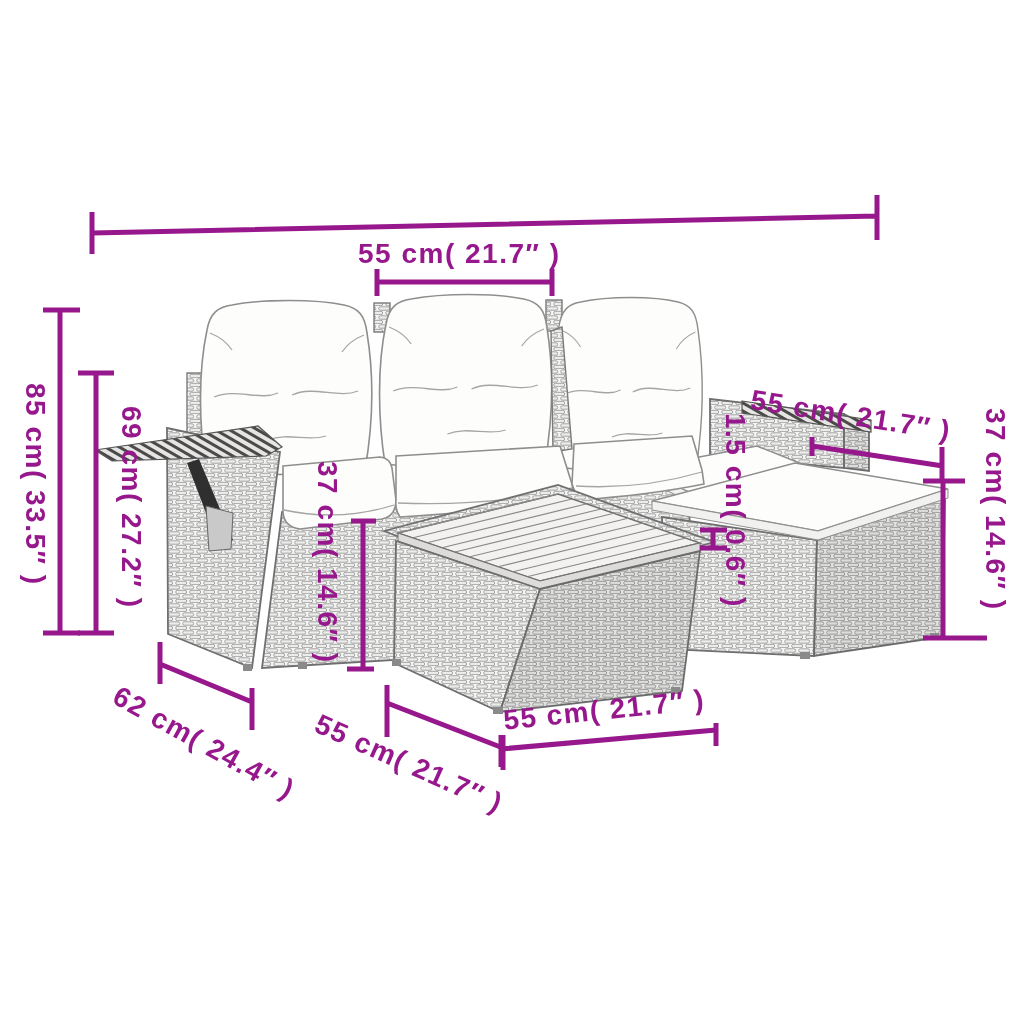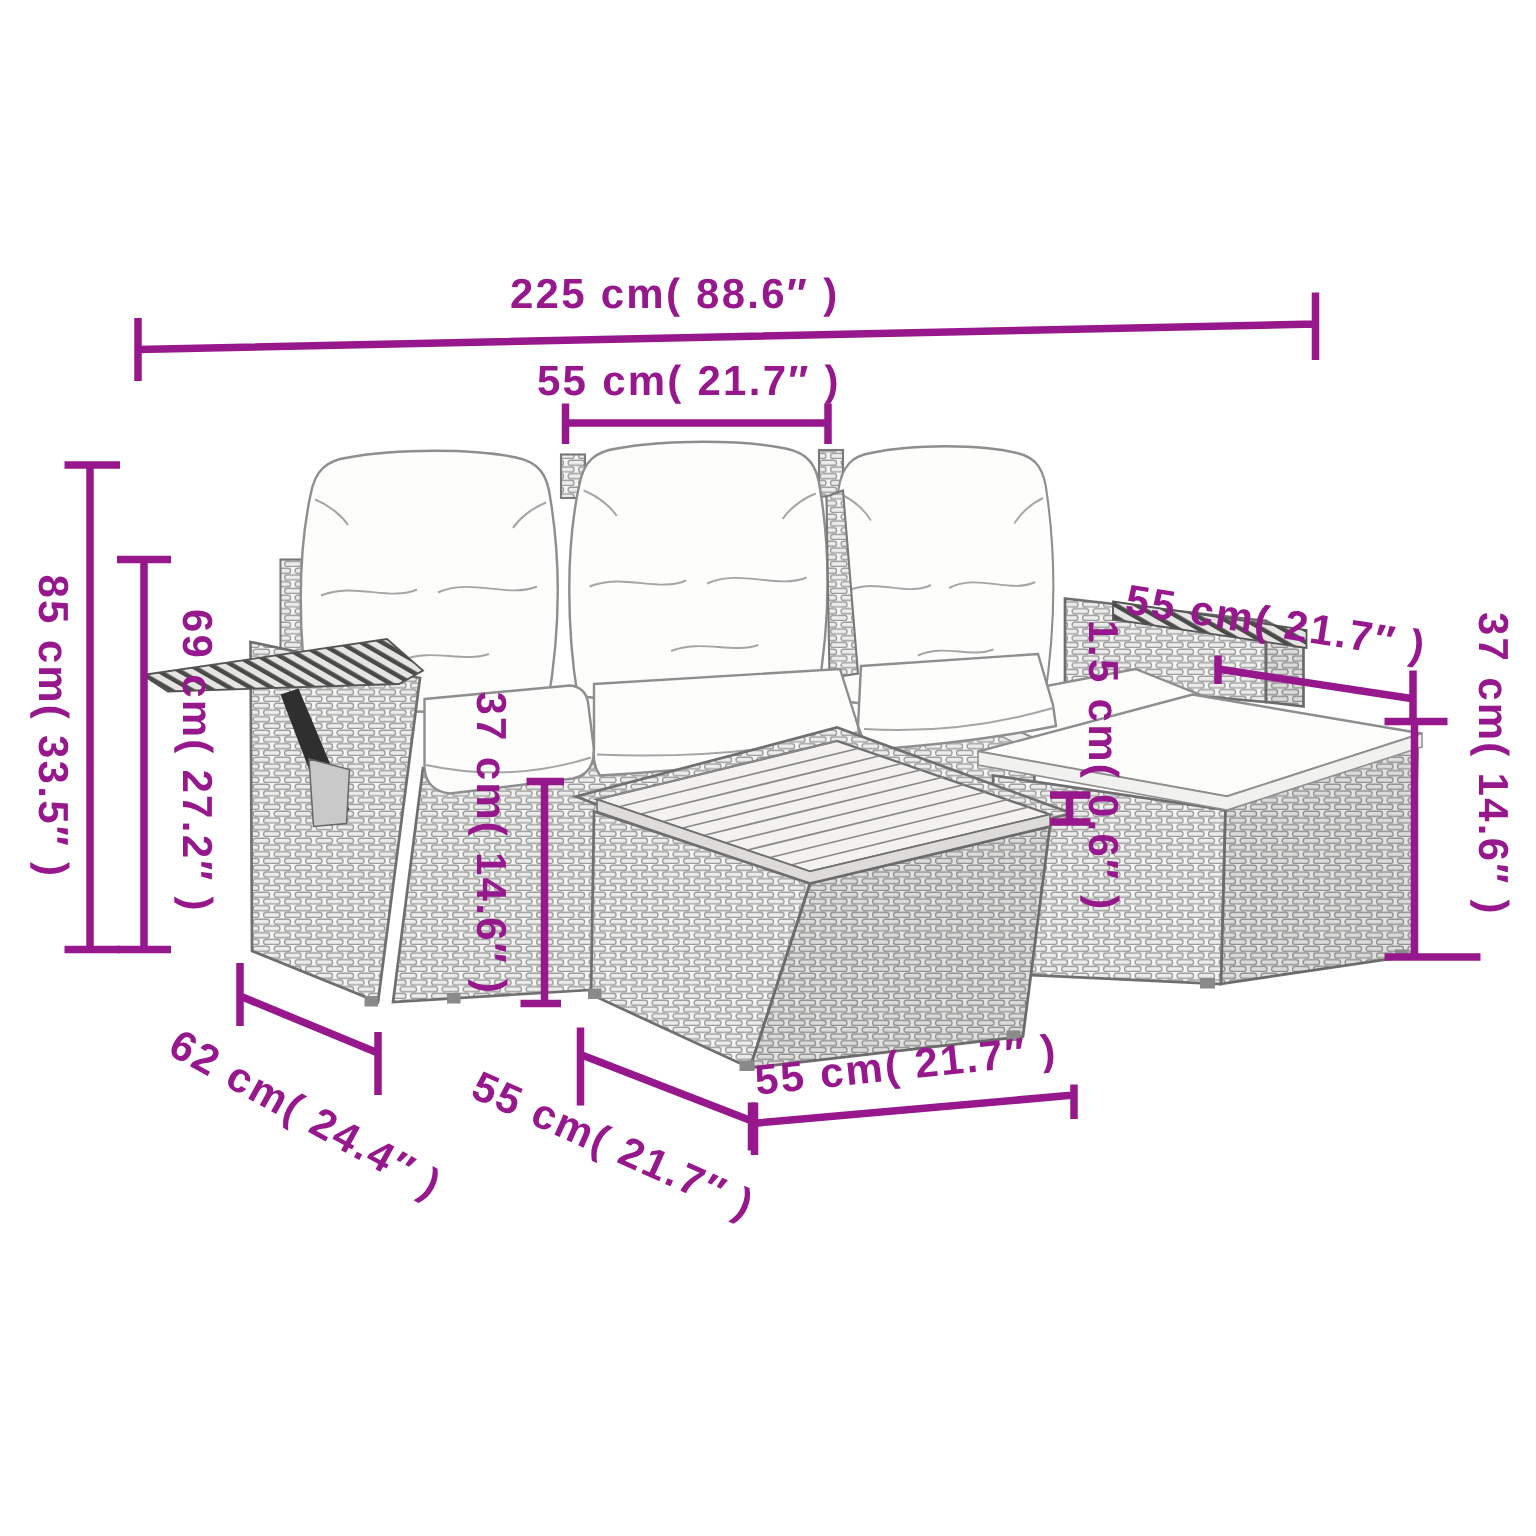--- a/index.html
+++ b/index.html
@@ -138,21 +138,20 @@
       <path class="dim-stroke" d="M363,521 L363,669 M351,521 L376,521 M347,669 L374,669"></path>
       <path class="dim-stroke" d="M812,446 L943,466 M812,437 L812,456 M942,447 L942,481"></path>
       <path class="dim-stroke" d="M713,530 L713,548 M700,530 L727,530 M700,548 L727,548"></path>
       <path class="dim-stroke" d="M943,481 L943,637 M923,481 L965,481 M923,638 L987,638"></path>
       <path class="dim-stroke" d="M160,664 L252,702 M160,642 L160,684 M252,688 L252,730"></path>
       <path class="dim-stroke" d="M387,703 L503,748 M387,685 L387,737 M503,735 L503,770"></path>
       <path class="dim-stroke" d="M501,749 L716,730 M501,735 L501,767 M716,723 L716,746"></path>
     </g>
   </svg>
 
-  <div class="dim-label" style="left:340px; top:182px;">225 cm( 88.6″ )</div>
 
   <div class="dim-label" style="left:358px; top:240px;">55 cm( 21.7″ )</div>
 
   <div class="dim-label r90" style="left:49px; top:383px;">85 cm( 33.5″ )</div>
 
   <div class="dim-label r90" style="left:145px; top:406px;">69 cm( 27.2″ )</div>
 
   <div class="dim-label r90" style="left:341px; top:461px;">37 cm( 14.6″ )</div>
 
   <div class="dim-label r9" style="left:753px; top:386px;">55 cm( 21.7″ )</div>

